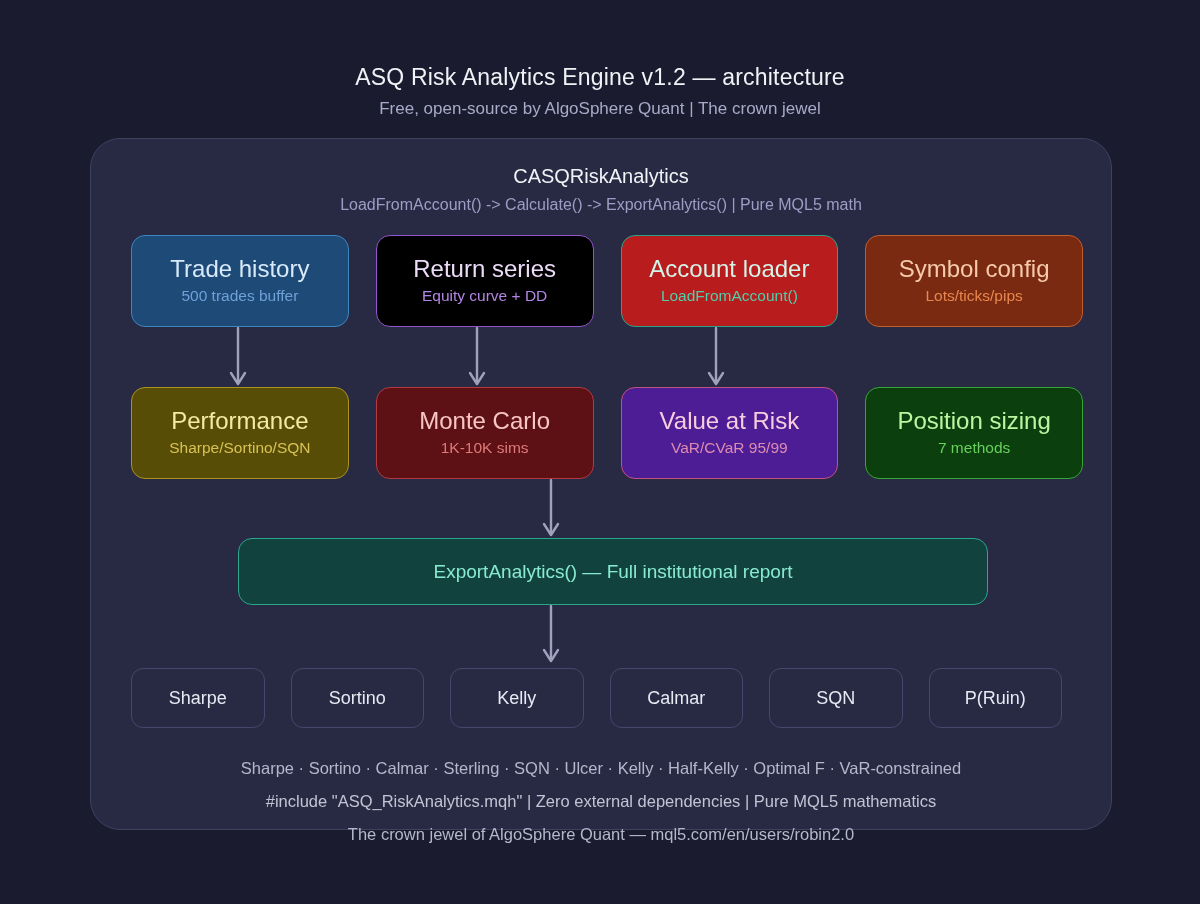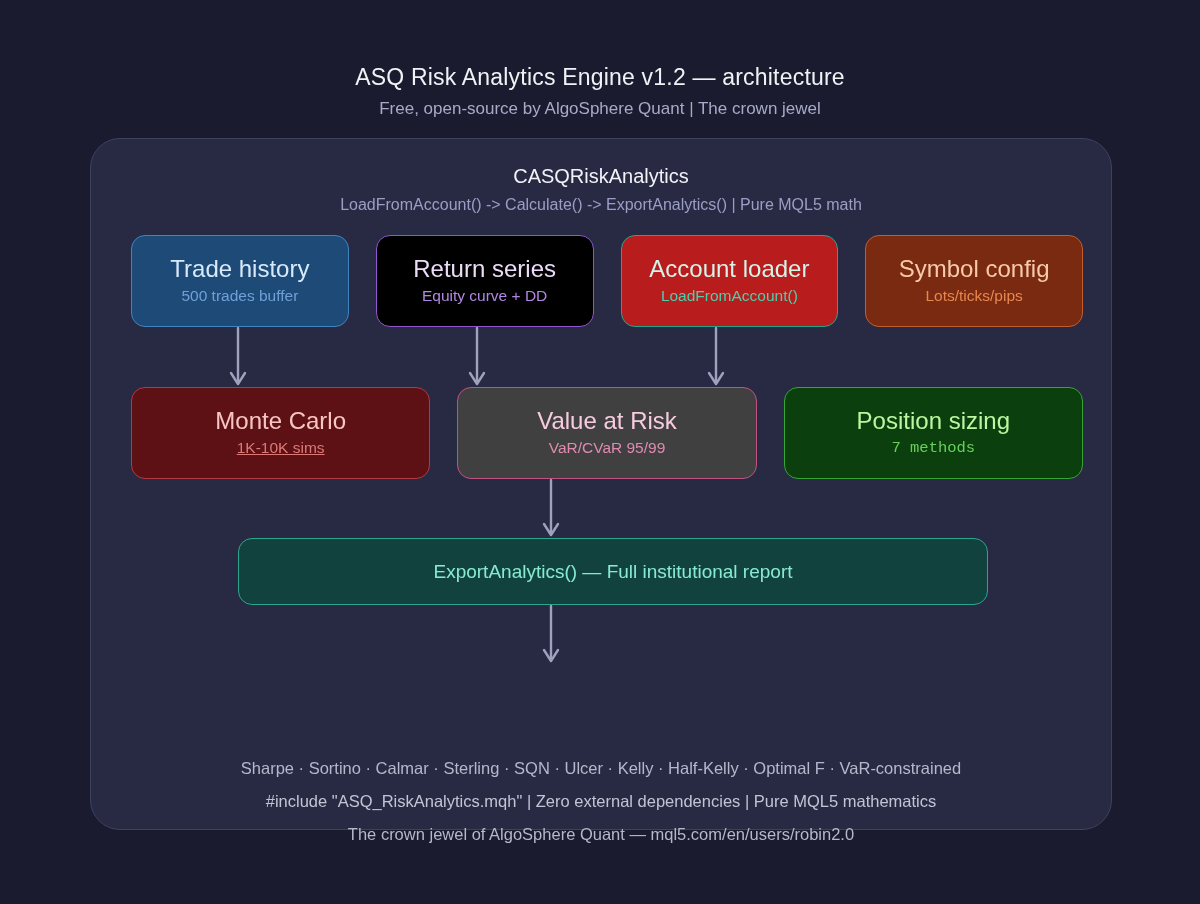--- a/index.html
+++ b/index.html
@@ -119,31 +119,35 @@
         </svg>
     </div>
     <div class="arrow" style="left:615px;top:188px;">
       <svg width="20" height="60" viewBox="0 0 20 60">
           <line x1="10" y1="1" x2="10" y2="55"></line>
           <polyline points="3,46 10,57 17,46"></polyline>
         </svg>
     </div>
 
     <div class="node-row row2" id="row2">
+        <div class="node" style="background: rgb(87, 77, 6); border-color: rgb(169, 146, 30);">
+          <div class="node-title" style="color: rgb(247, 233, 165);">Performance</div>
+          <div class="node-sub" style="color: rgb(217, 194, 84);">Sharpe/Sortino/SQN</div>
+        </div>
         <div class="node" style="background: rgb(93, 17, 21); border-color: rgb(178, 58, 68);">
           <div class="node-title" style="color: rgb(248, 197, 197);">Monte Carlo</div>
-          <div class="node-sub" style="color: rgb(221, 122, 120); text-decoration: underline;">1K-10K sims</div>
+          <div class="node-sub" style="color: rgb(221, 122, 120);">1K-10K sims</div>
         </div>
-        <div class="node" style="background: #404040; border-color: rgb(192, 82, 130);">
+        <div class="node" style="background: #4c1d95; border-color: rgb(192, 82, 130);">
           <div class="node-title" style="color: rgb(248, 204, 223);">Value at Risk</div>
           <div class="node-sub" style="color: rgb(222, 139, 176);">VaR/CVaR 95/99</div>
         </div>
         <div class="node" style="background: rgb(11, 64, 14); border-color: rgb(55, 164, 55);">
           <div class="node-title" style="color: rgb(188, 246, 160);">Position sizing</div>
-          <div class="node-sub" style="color: rgb(104, 208, 92); font-family: Liberation Mono, monospace;">7 methods</div>
+          <div class="node-sub" style="color: rgb(104, 208, 92);">7 methods</div>
         </div>
       </div>
 
     <div class="arrow" style="left:450px;top:340px;">
       <svg width="20" height="59" viewBox="0 0 20 59">
           <line x1="10" y1="1" x2="10" y2="54"></line>
           <polyline points="3,45 10,56 17,45"></polyline>
         </svg>
     </div>
 
@@ -151,18 +155,26 @@
       <span>ExportAnalytics() — Full institutional report</span>
     </div>
 
     <div class="arrow" style="left:450px;top:466px;">
       <svg width="20" height="59" viewBox="0 0 20 59">
           <line x1="10" y1="1" x2="10" y2="54"></line>
           <polyline points="3,45 10,56 17,45"></polyline>
         </svg>
     </div>
 
+    <div class="metric-row" id="metricRow">
+        <div class="metric">Sharpe</div>
+        <div class="metric">Sortino</div>
+        <div class="metric">Kelly</div>
+        <div class="metric">Calmar</div>
+        <div class="metric">SQN</div>
+        <div class="metric">P(Ruin)</div>
+      </div>
 
     <div class="footer-line f1">Sharpe · Sortino · Calmar · Sterling · SQN · Ulcer · Kelly · Half-Kelly · Optimal F · VaR-constrained</div>
     <div class="footer-line f2">#include "ASQ_RiskAnalytics.mqh" | Zero external dependencies | Pure MQL5 mathematics</div>
     <div class="footer-line f3">The crown jewel of AlgoSphere Quant — mql5.com/en/users/robin2.0</div>
   </div>
 </div>
 
 </body></html>

